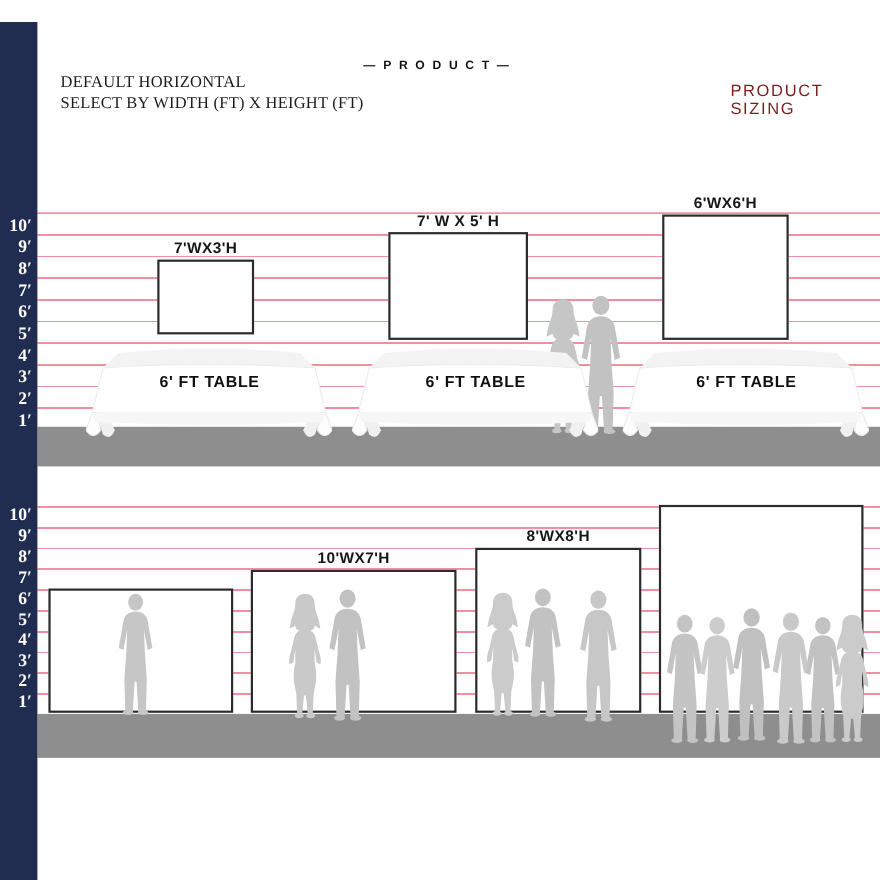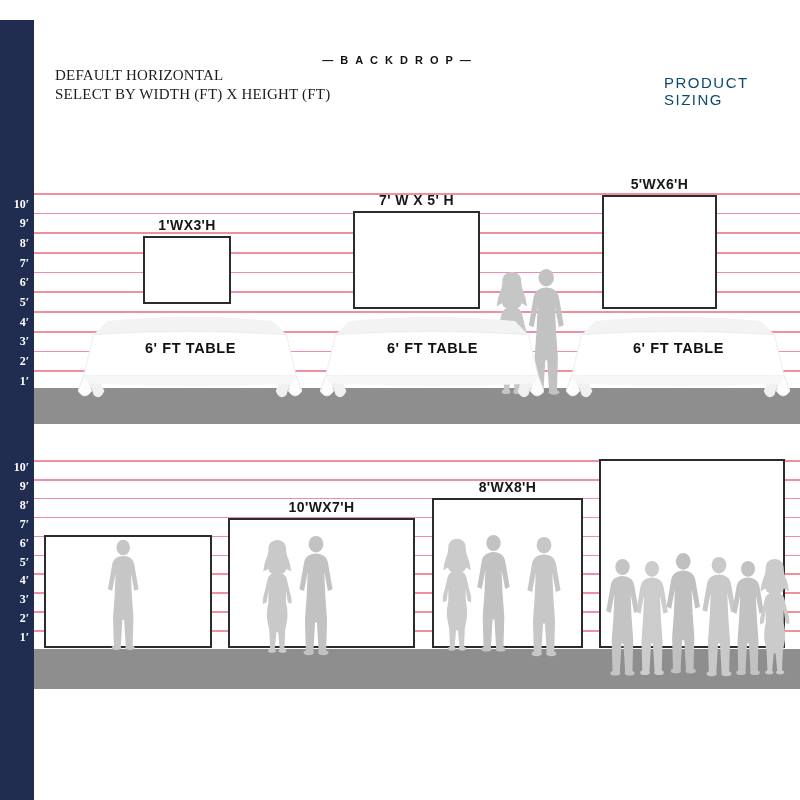--- a/index.html
+++ b/index.html
@@ -10,42 +10,42 @@
     --bdr:#2b2b2b;
   }
   html,body{margin:0;padding:0;background:#ffffff;}
   #stage{position:relative;width:800px;height:800px;background:#ffffff;overflow:hidden;
          font-family:"Liberation Sans",sans-serif;margin-top:16px;}
   .abs{position:absolute;}
 
   
   #navy-bar{left:0;top:4px;width:34px;height:796px;background:var(--navy);z-index:6;}
   .ruler-label{position:absolute;right:5px;width:28px;text-align:right;color:#ffffff;
-               font-size:12px;font-weight:bold;font-family:"Liberation Serif",serif;}
+               font-size:16px;font-weight:bold;font-family:"Liberation Serif",serif;}
 
   
   .gridlines{left:34px;right:0;z-index:0;}
   #grid-top{top:177px;height:181px;
     background:repeating-linear-gradient(to bottom,var(--pink) 0 1.6px,transparent 1.6px 19.7px);}
   #grid-bottom{top:444px;height:174px;
     background:repeating-linear-gradient(to bottom,var(--pink) 0 1.6px,transparent 1.6px 18.9px);}
 
   
   .floor{left:34px;right:0;background:var(--floor);z-index:1;}
   #floor-top{top:372px;height:36px;}
   #floor-bottom{top:633px;height:40px;}
 
   
   #header-title{left:55px;top:50px;font-family:"Liberation Serif",serif;font-size:15px;
                 color:#1c1c1c;line-height:19px;letter-spacing:.2px;z-index:5;}
   #brand{left:300px;top:38px;width:200px;text-align:center;z-index:5;color:#0d0d0d;}
   #brand-name{font-family:"DejaVu Serif",serif;font-weight:bold;font-size:45px;line-height:46px;
               letter-spacing:-2px;}
   #brand-sub{font-size:11px;font-weight:bold;letter-spacing:7px;margin-top:0;color:#111;}
-  #product-sizing{left:664px;top:58px;font-size:15px;letter-spacing:1.5px;color:#0c4a6e;
+  #product-sizing{left:664px;top:58px;font-size:15px;letter-spacing:1.5px;color:#7f1d1d;
                   font-weight:400;z-index:5;}
 
   
   .backdrop{background:#ffffff;border:2px solid var(--bdr);box-sizing:border-box;z-index:2;}
   .bd-label{position:absolute;text-align:center;font-size:14px;font-weight:600;color:#161616;
             letter-spacing:.4px;z-index:3;}
 
   
   .table-svg{z-index:4;}
   .table-label{position:absolute;text-align:center;font-size:14.5px;font-weight:bold;
@@ -81,21 +81,21 @@
   <div class="abs gridlines" id="grid-bottom"></div>
 
   <div class="abs floor" id="floor-top"></div>
   <div class="abs floor" id="floor-bottom"></div>
 
   <div class="abs" id="header-title">
     <div>DEFAULT HORIZONTAL</div>
     <div>SELECT BY WIDTH (FT) X HEIGHT (FT)</div>
   </div>
   <div class="abs" id="brand">
-    <div id="brand-sub">—BACKDROP—</div>
+    <div id="brand-sub">—PRODUCT—</div>
   </div>
   <div class="abs" id="product-sizing">PRODUCT SIZING</div>
 
   <div class="abs" id="navy-bar">
     <div id="ruler-top">
         <span class="ruler-label" style="top: 176.5px;">10′</span>
         <span class="ruler-label" style="top: 196.2px;">9′</span>
         <span class="ruler-label" style="top: 215.9px;">8′</span>
         <span class="ruler-label" style="top: 235.6px;">7′</span>
         <span class="ruler-label" style="top: 255.3px;">6′</span>
@@ -112,27 +112,27 @@
         <span class="ruler-label" style="top: 496.7px;">7′</span>
         <span class="ruler-label" style="top: 515.6px;">6′</span>
         <span class="ruler-label" style="top: 534.5px;">5′</span>
         <span class="ruler-label" style="top: 553.4px;">4′</span>
         <span class="ruler-label" style="top: 572.3px;">3′</span>
         <span class="ruler-label" style="top: 591.2px;">2′</span>
         <span class="ruler-label" style="top: 610.1px;">1′</span>
       </div>
   </div>
 
-  <div class="abs bd-label" style="left:143px;top:201px;width:88px;">1'WX3'H</div>
+  <div class="abs bd-label" style="left:143px;top:201px;width:88px;">7'WX3'H</div>
   <div class="abs backdrop" style="left:143px;top:220px;width:88px;height:68px;"></div>
 
   <div class="abs bd-label" style="left:353px;top:176px;width:127px;">7' W X 5' H</div>
   <div class="abs backdrop" style="left:353px;top:195px;width:127px;height:98px;"></div>
 
-  <div class="abs bd-label" style="left:602px;top:160px;width:115px;">5'WX6'H</div>
+  <div class="abs bd-label" style="left:602px;top:160px;width:115px;">6'WX6'H</div>
   <div class="abs backdrop" style="left:602px;top:179px;width:115px;height:114px;"></div>
 
   <svg class="abs sil-top" style="left:489px;top:251px;" width="82" height="128" viewBox="0 0 82 128">
     <use href="#sil-female" transform="translate(1,4) scale(0.95)" fill="#c6c6c6"></use>
     <use href="#sil-male" transform="translate(33,1) scale(0.97)" fill="#c2c2c2"></use>
   </svg>
 
   <svg class="abs table-svg" style="left:78px;top:296px;" width="224" height="92" viewBox="0 0 230 92">
     <path d="M30,8 Q115,0 200,8 L214,22 Q115,15 16,22 Z" fill="#f3f3f3"></path>
     <path d="M16,22 Q115,15 214,22 L224,64 L6,64 Z" fill="#ffffff" stroke="#ececec" stroke-width="1"></path>

